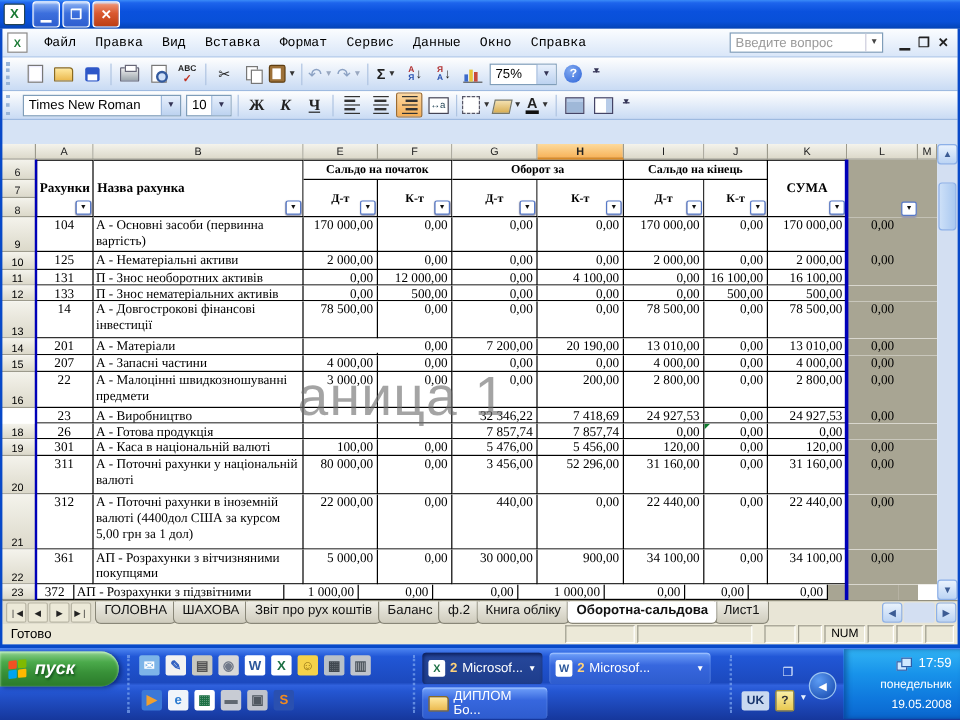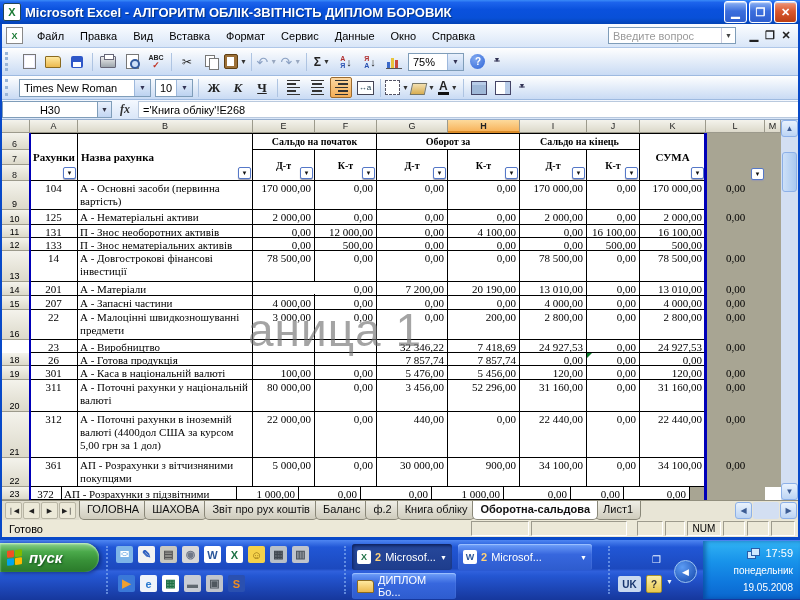--- a/index.html
+++ b/index.html
@@ -19,21 +19,21 @@
   
   .edge{position:absolute;width:2px;top:24px;height:516px;background:#0849C8;z-index:40;}
   .edge.l{left:0;} .edge.r{right:0;}
   .win-bottom{position:absolute;left:0;top:537px;width:800px;height:3px;background:#0849C8;z-index:40;}
   
   .menubar{position:absolute;left:2px;top:24px;width:796px;height:24px;
     background:linear-gradient(180deg,#FBFDFF,#D9E6F8);border-bottom:1px solid #AFC7E8;
     display:flex;align-items:center;font-size:11px;color:#000;box-sizing:border-box;}
   .doc-icon{width:15px;height:15px;margin:0 6px 0 4px;background:#fff;border:1px solid #888;
     display:flex;align-items:center;justify-content:center;font-size:9px;font-weight:bold;color:#1A7A34;}
-  .menu-item{padding:4px 8px;cursor:default;}
+  .menu-item{padding:4px 8px;cursor:default;font-family:Liberation Mono, monospace;}
   .qbox{margin-left:auto;width:128px;height:17px;background:#fff;border:1px solid #7F9DB9;
     display:flex;align-items:center;font-size:11px;color:#9A9A9A;padding-left:4px;box-sizing:border-box;}
   .qbox .dd{margin-left:auto;width:13px;height:15px;display:flex;align-items:center;justify-content:center;color:#444;font-size:7px;border-left:1px solid #CCD;}
   .wb-ctrls{display:flex;align-items:center;margin:0 4px 0 10px;color:#222;}
   .wb-ctrls span{width:16px;text-align:center;font-size:11px;font-weight:bold;}
   
   .toolbar{position:absolute;left:2px;width:796px;background:linear-gradient(180deg,#FEFEFE,#C9DBF4);
     border-bottom:1px solid #9EBAE0;display:flex;align-items:center;box-sizing:border-box;}
   .tb1{top:48px;height:28px;} .tb2{top:76px;height:24px;}
   .handle{width:6px;height:70%;margin:0 3px;border-left:3px dotted #98B4D8;}
@@ -179,21 +179,20 @@
   .wintray{position:absolute;left:652px;top:14px;color:#E8F2FF;font-size:10px;}
   .traycaret{position:absolute;left:666px;top:38px;color:#E8F2FF;font-size:7px;}
 </style>
 </head>
 <body>
 
 <div id="screen">
 
   <div class="titlebar">
     <div class="app-icon">X</div>
-    <div class="title-text">Microsoft Excel - АЛГОРИТМ  ОБЛІК-ЗВІТНІСТЬ ДИПЛОМ БОРОВИК</div>
     <div class="tb-btn">▁</div>
     <div class="tb-btn">❐</div>
     <div class="tb-btn tb-close">✕</div>
   </div>
 
   <div class="menubar">
     <div class="doc-icon">X</div>
     <div id="menus" style="display:flex;">
         <span class="menu-item">Файл</span>
         <span class="menu-item">Правка</span>
@@ -373,30 +372,20 @@
       </div>
     <div class="tbtn">
         <span class="i-grid2"></span>
       </div>
     <div class="chev">
         <span>▼</span>
         <span>▔</span>
       </div>
   </div>
 
-  <div class="fbar">
-    <div class="namebox">
-        <span>H30</span>
-      </div>
-    <div class="nb-dd">▼</div>
-    <div class="fx"><span>fx</span></div>
-    <div class="f-input">
-        <span>='Книга обліку'!E268</span>
-      </div>
-  </div>
 
   <div class="grid">
     <div class="letters" id="letters">
         <div class="hcell" style="width: 30px;"></div>
         <div class="hcell" style="width: 48px;">A</div>
         <div class="hcell" style="width: 175px;">B</div>
         <div class="hcell" style="width: 62px;">E</div>
         <div class="hcell" style="width: 62px;">F</div>
         <div class="hcell" style="width: 71px;">G</div>
         <div class="hcell active" style="width: 72px;">H</div>

